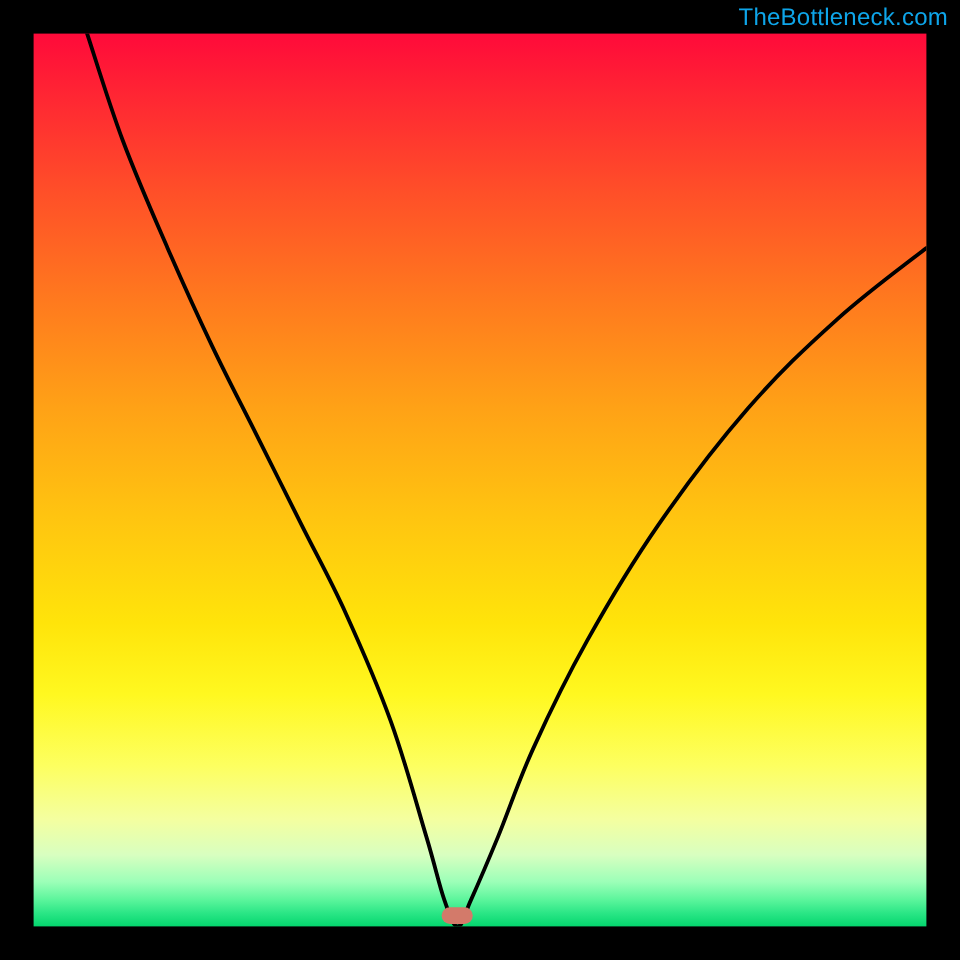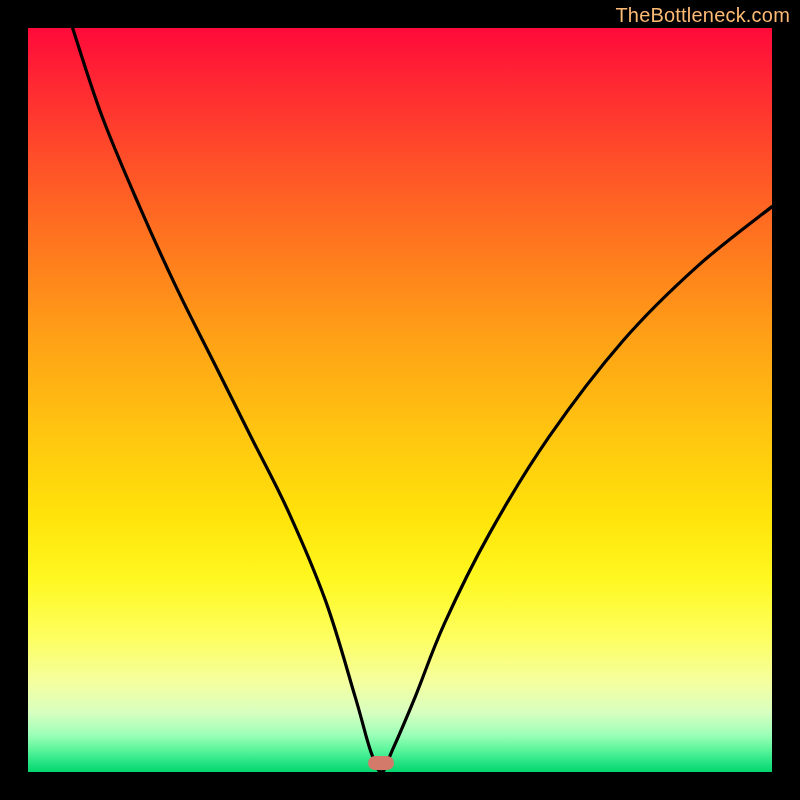--- a/index.html
+++ b/index.html
@@ -39,21 +39,21 @@
       #9cffb8 95%,
       #5cf59c 97%,
       #2be686 98.5%,
       #04d66e 100%
     );
   }
   .watermark {
     position: absolute;
     top: 4px;
     right: 10px;
-    color: #fdba74;
+    color: #0ea5e9;
     font-size: 20px;
     font-weight: 500;
     letter-spacing: 0.2px;
     z-index: 5;
   }
   .marker {
     position: absolute;
     width: 26px;
     height: 14px;
     background: #d37a6a;

